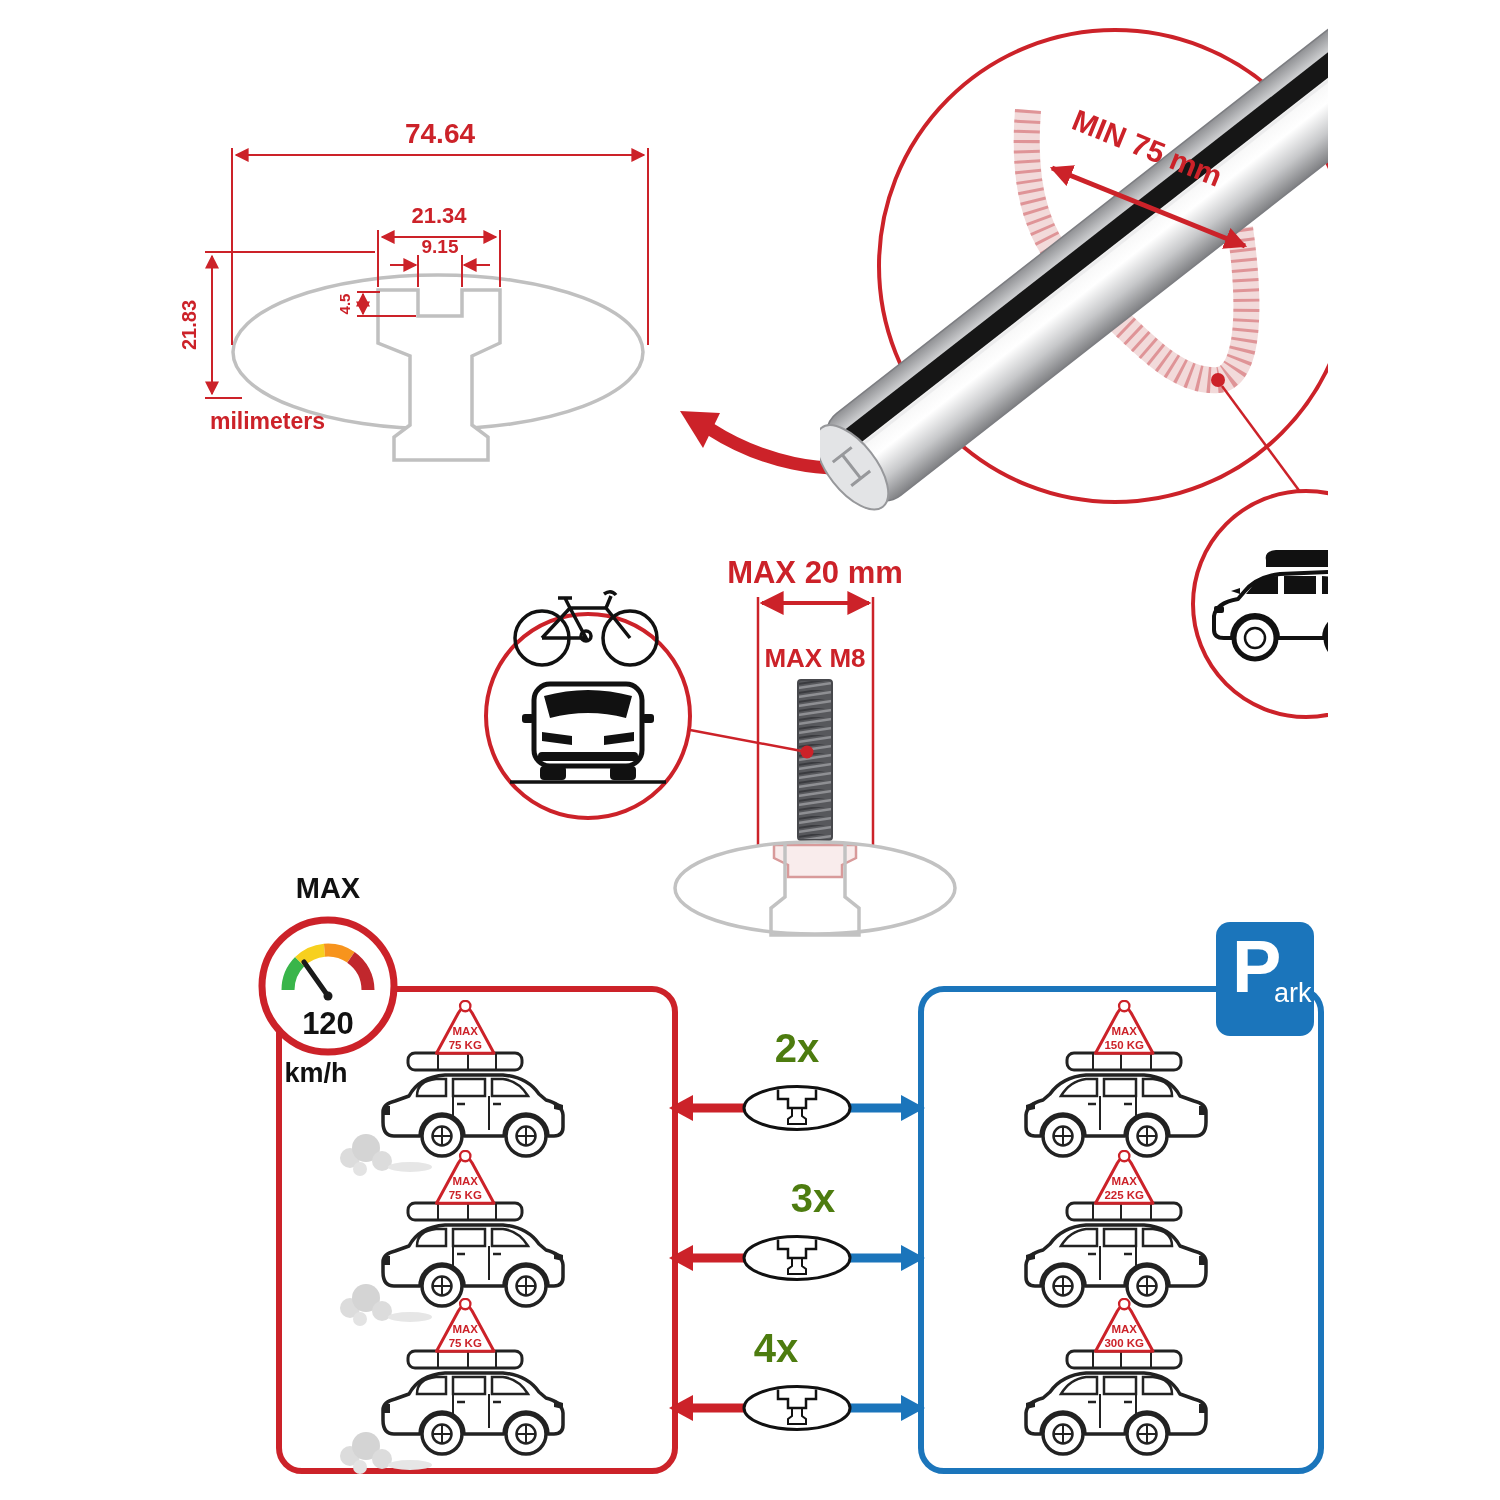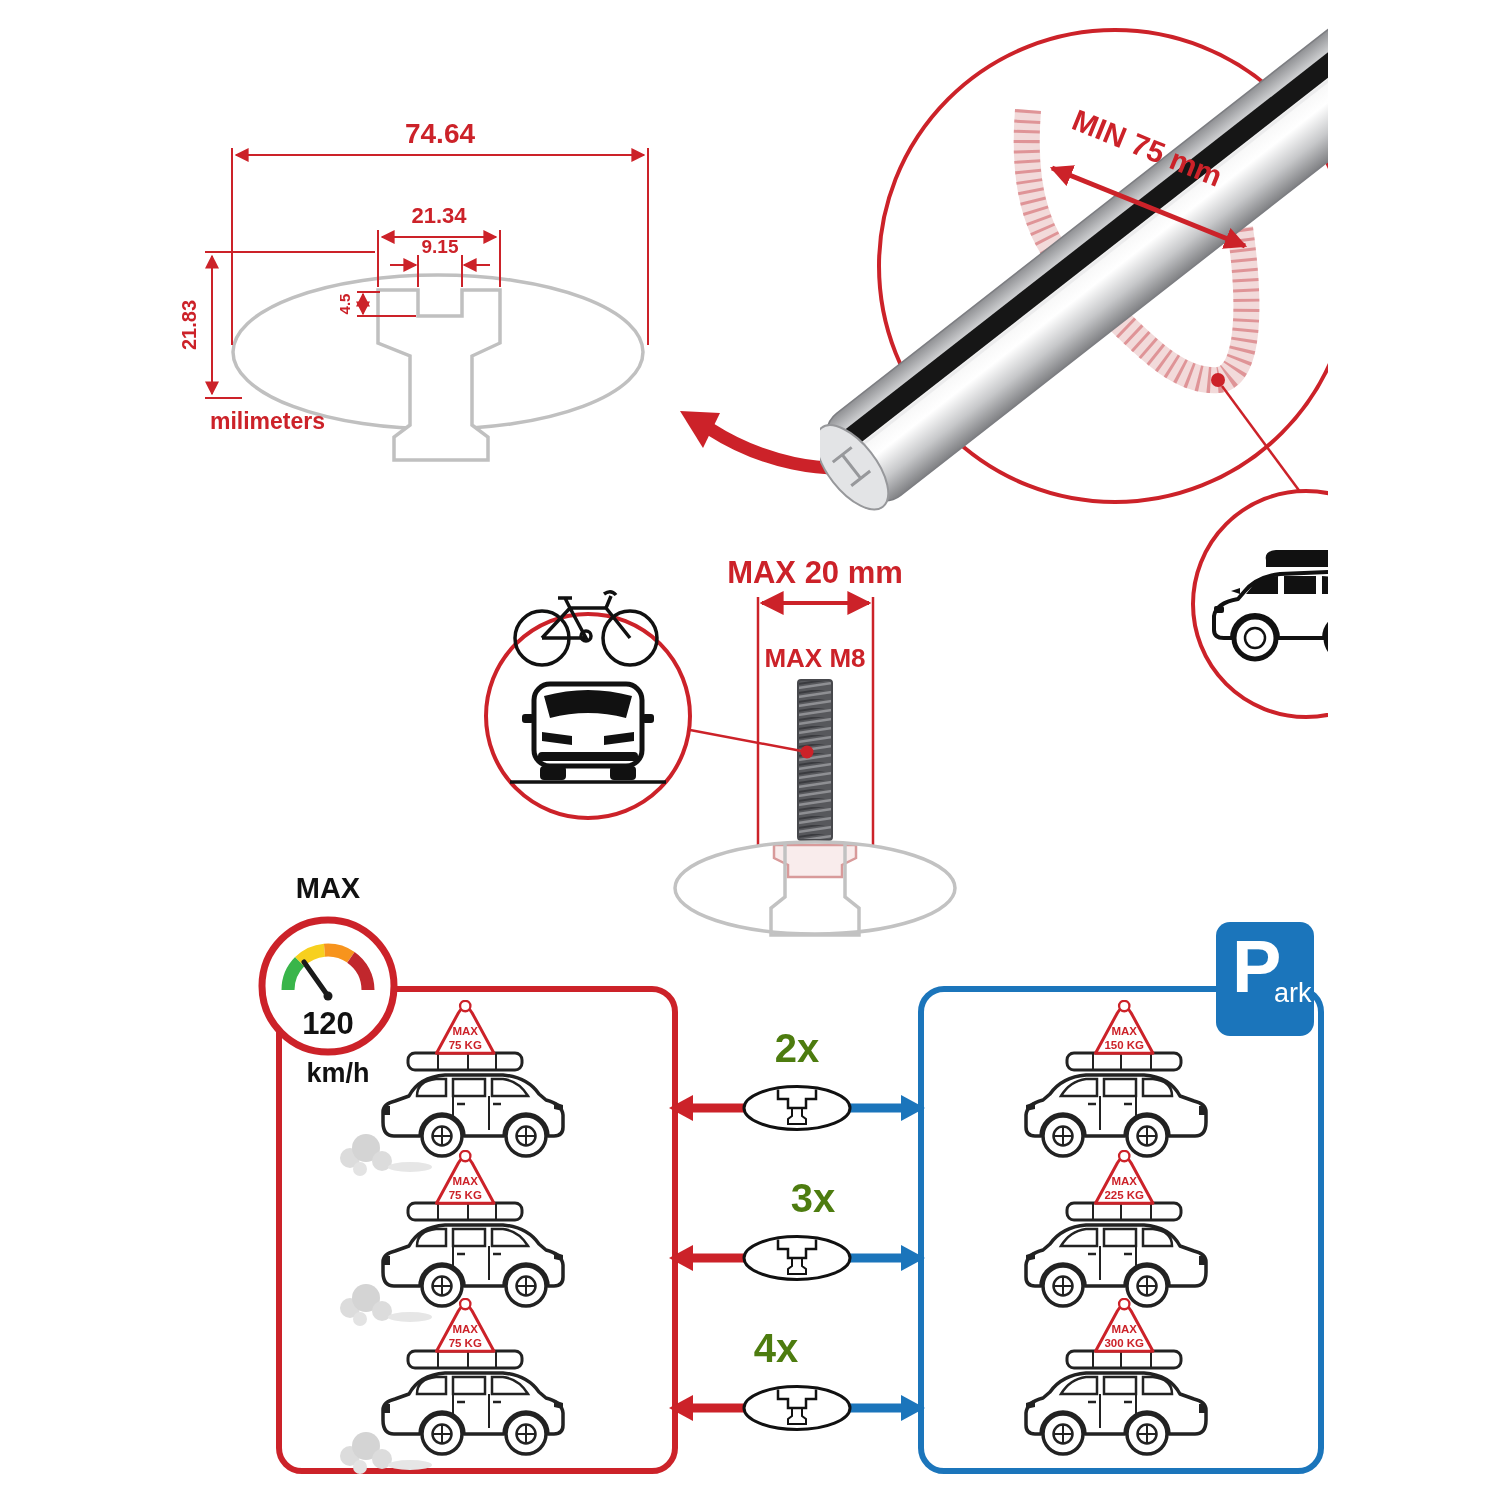--- a/index.html
+++ b/index.html
@@ -211,21 +211,21 @@
   <g fill="none" stroke-width="13">
     <path d="M 38,82 A 40,40 0 0 1 49.7,53.7" stroke="#39b54a"></path>
     <path d="M 49.7,53.7 A 40,40 0 0 1 74.5,42.2" stroke="#f7d01e"></path>
     <path d="M 74.5,42.2 A 40,40 0 0 1 100.9,49.3" stroke="#f7941d"></path>
     <path d="M 100.9,49.3 A 40,40 0 0 1 118,82" stroke="#c1272d"></path>
   </g>
   <line x1="78" y1="88" x2="54" y2="54" stroke="#1a1a1a" stroke-width="5" stroke-linecap="round"></line>
   <circle cx="78" cy="88" r="4.5" fill="#1a1a1a"></circle>
   <text x="78" y="126" text-anchor="middle" font-size="31" font-weight="bold" fill="#111">120</text>
 </svg>
-<div class="label" style="left:260px;top:1058px;width:156px;font-size:27px;z-index:6">km/h</div>
+<div class="label" style="left:238px;top:1058px;width:156px;font-size:27px;z-index:6">km/h</div>
 
 <div id="parksign">
   <span class="p">P</span>
   <span class="ark">ark</span>
 </div>
 
 <svg class="abs carrow" style="left:330px;top:1000px" width="300" height="180" viewBox="0 0 300 180">
   <g>
     <circle cx="20" cy="158" r="10" fill="#dcdcdc"></circle>
         <circle cx="36" cy="148" r="14" fill="#d4d4d4"></circle>

